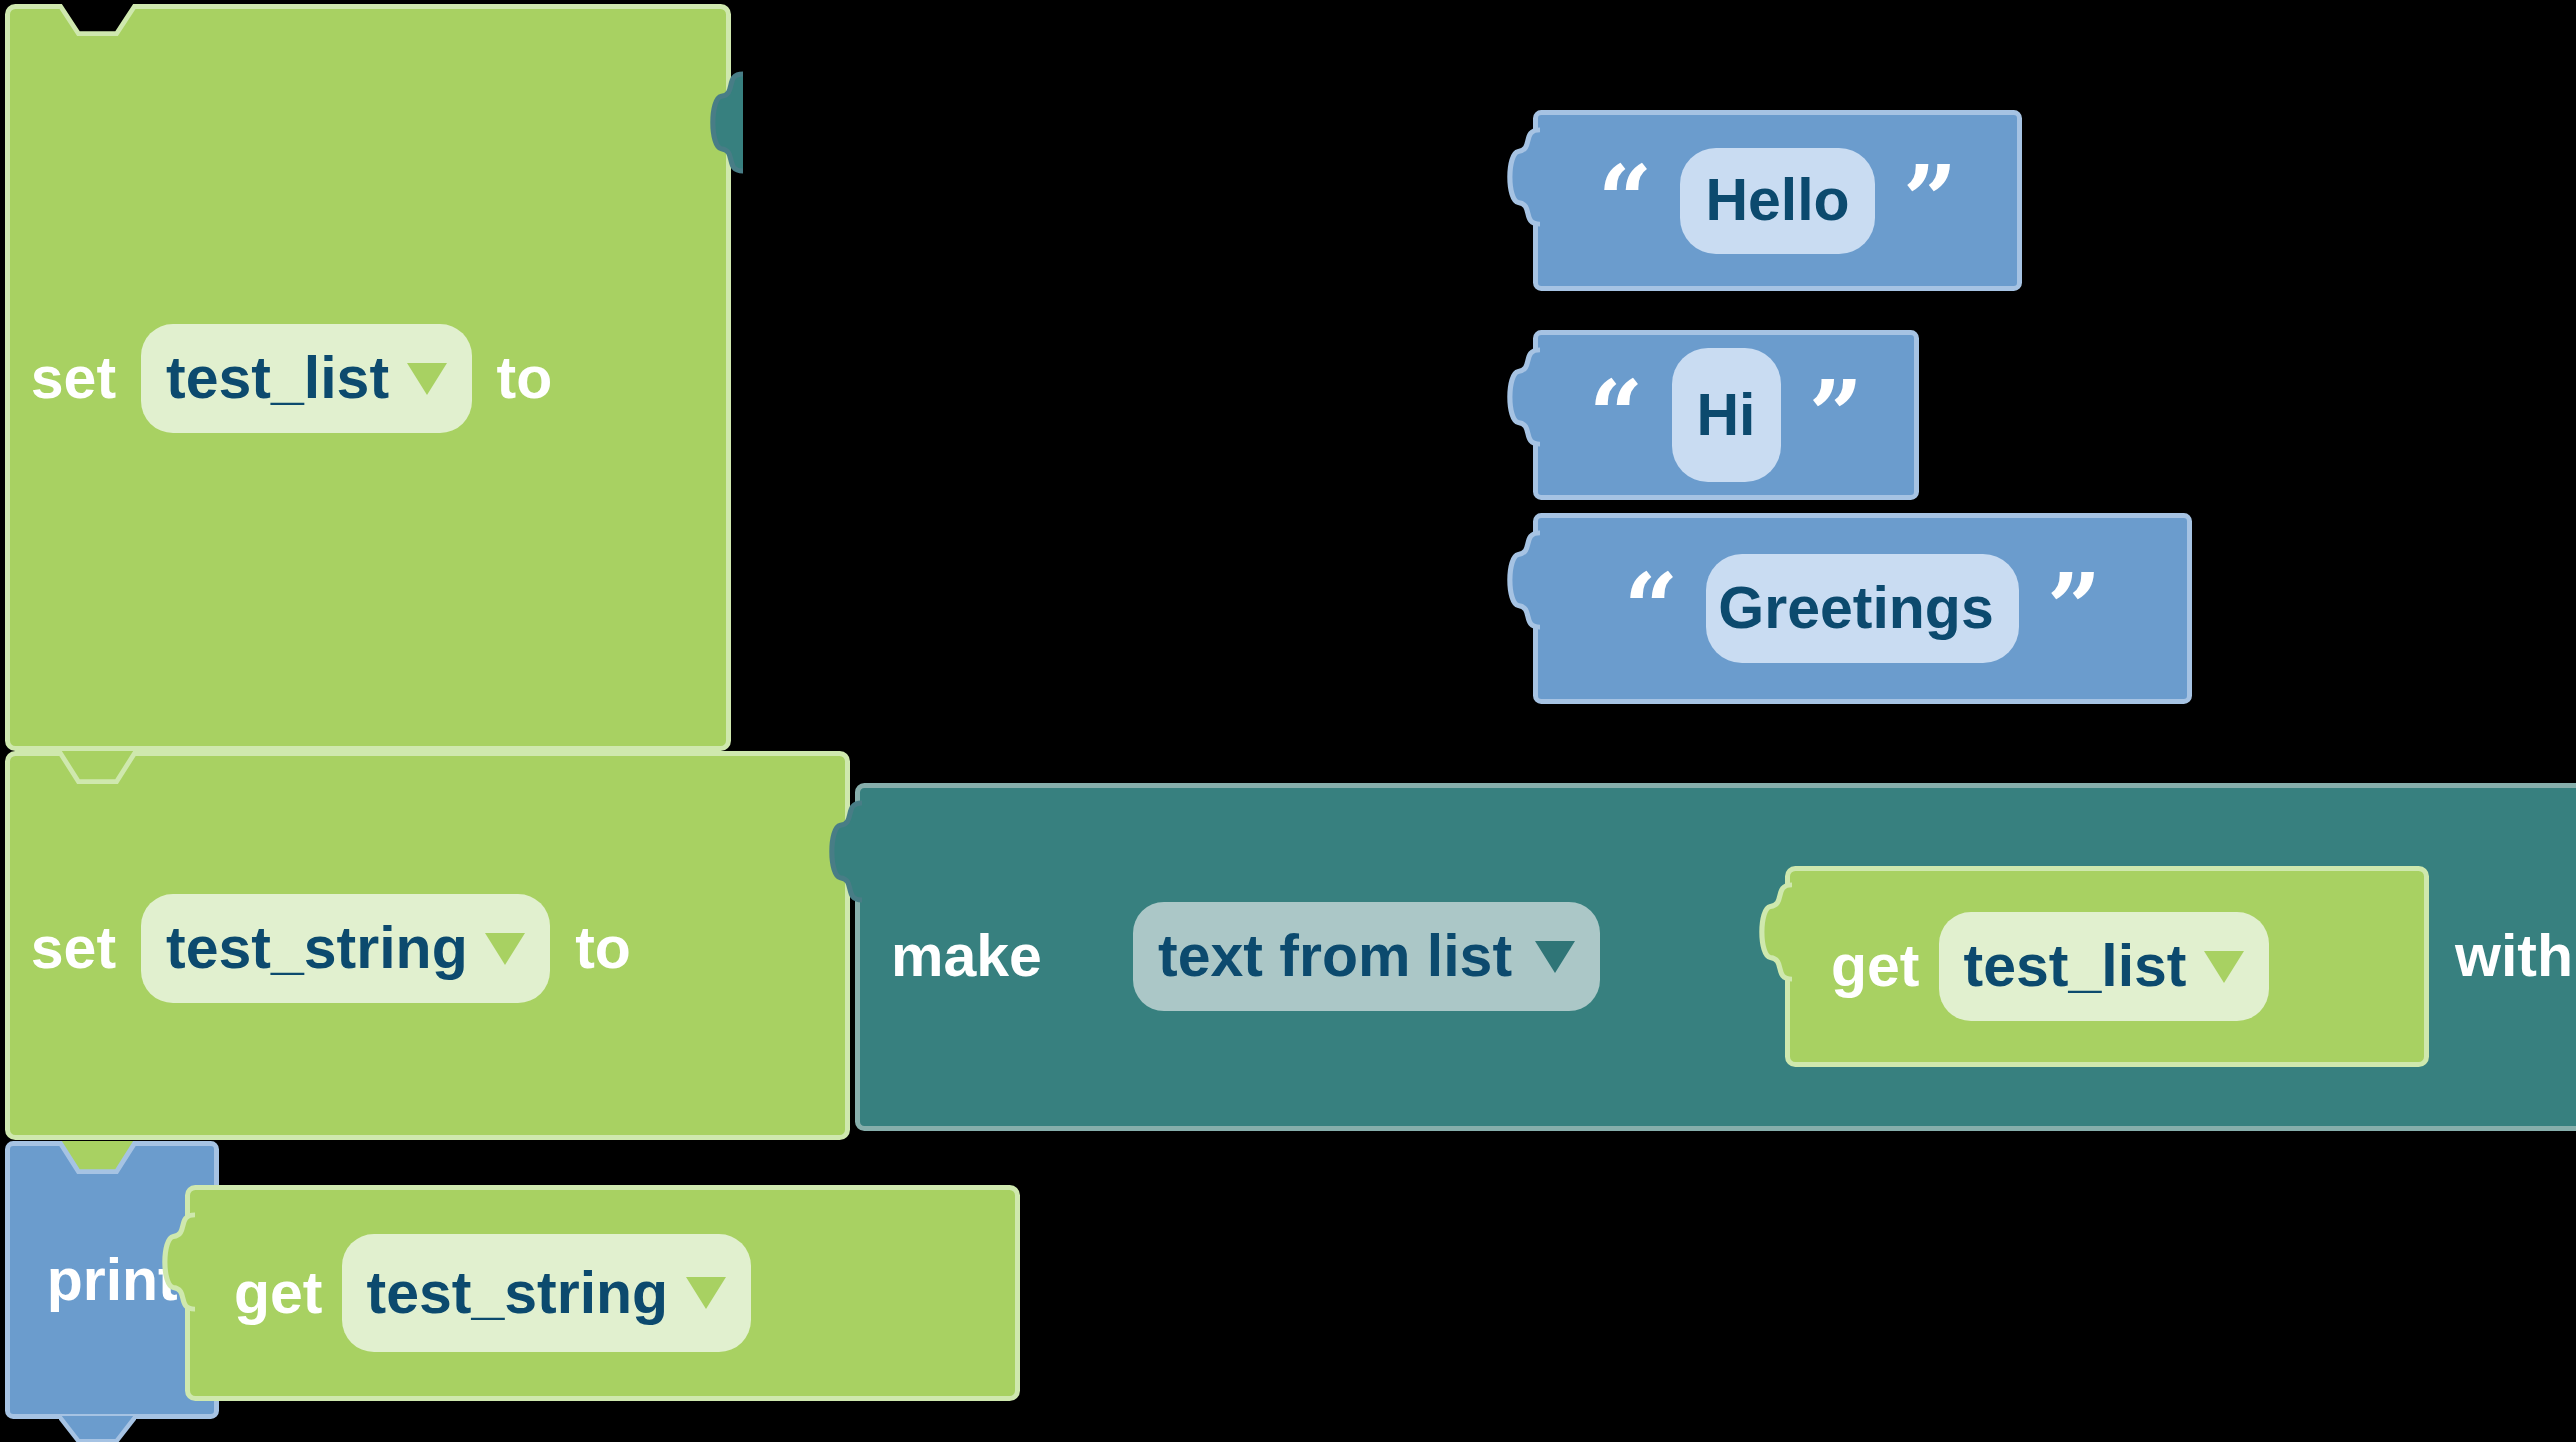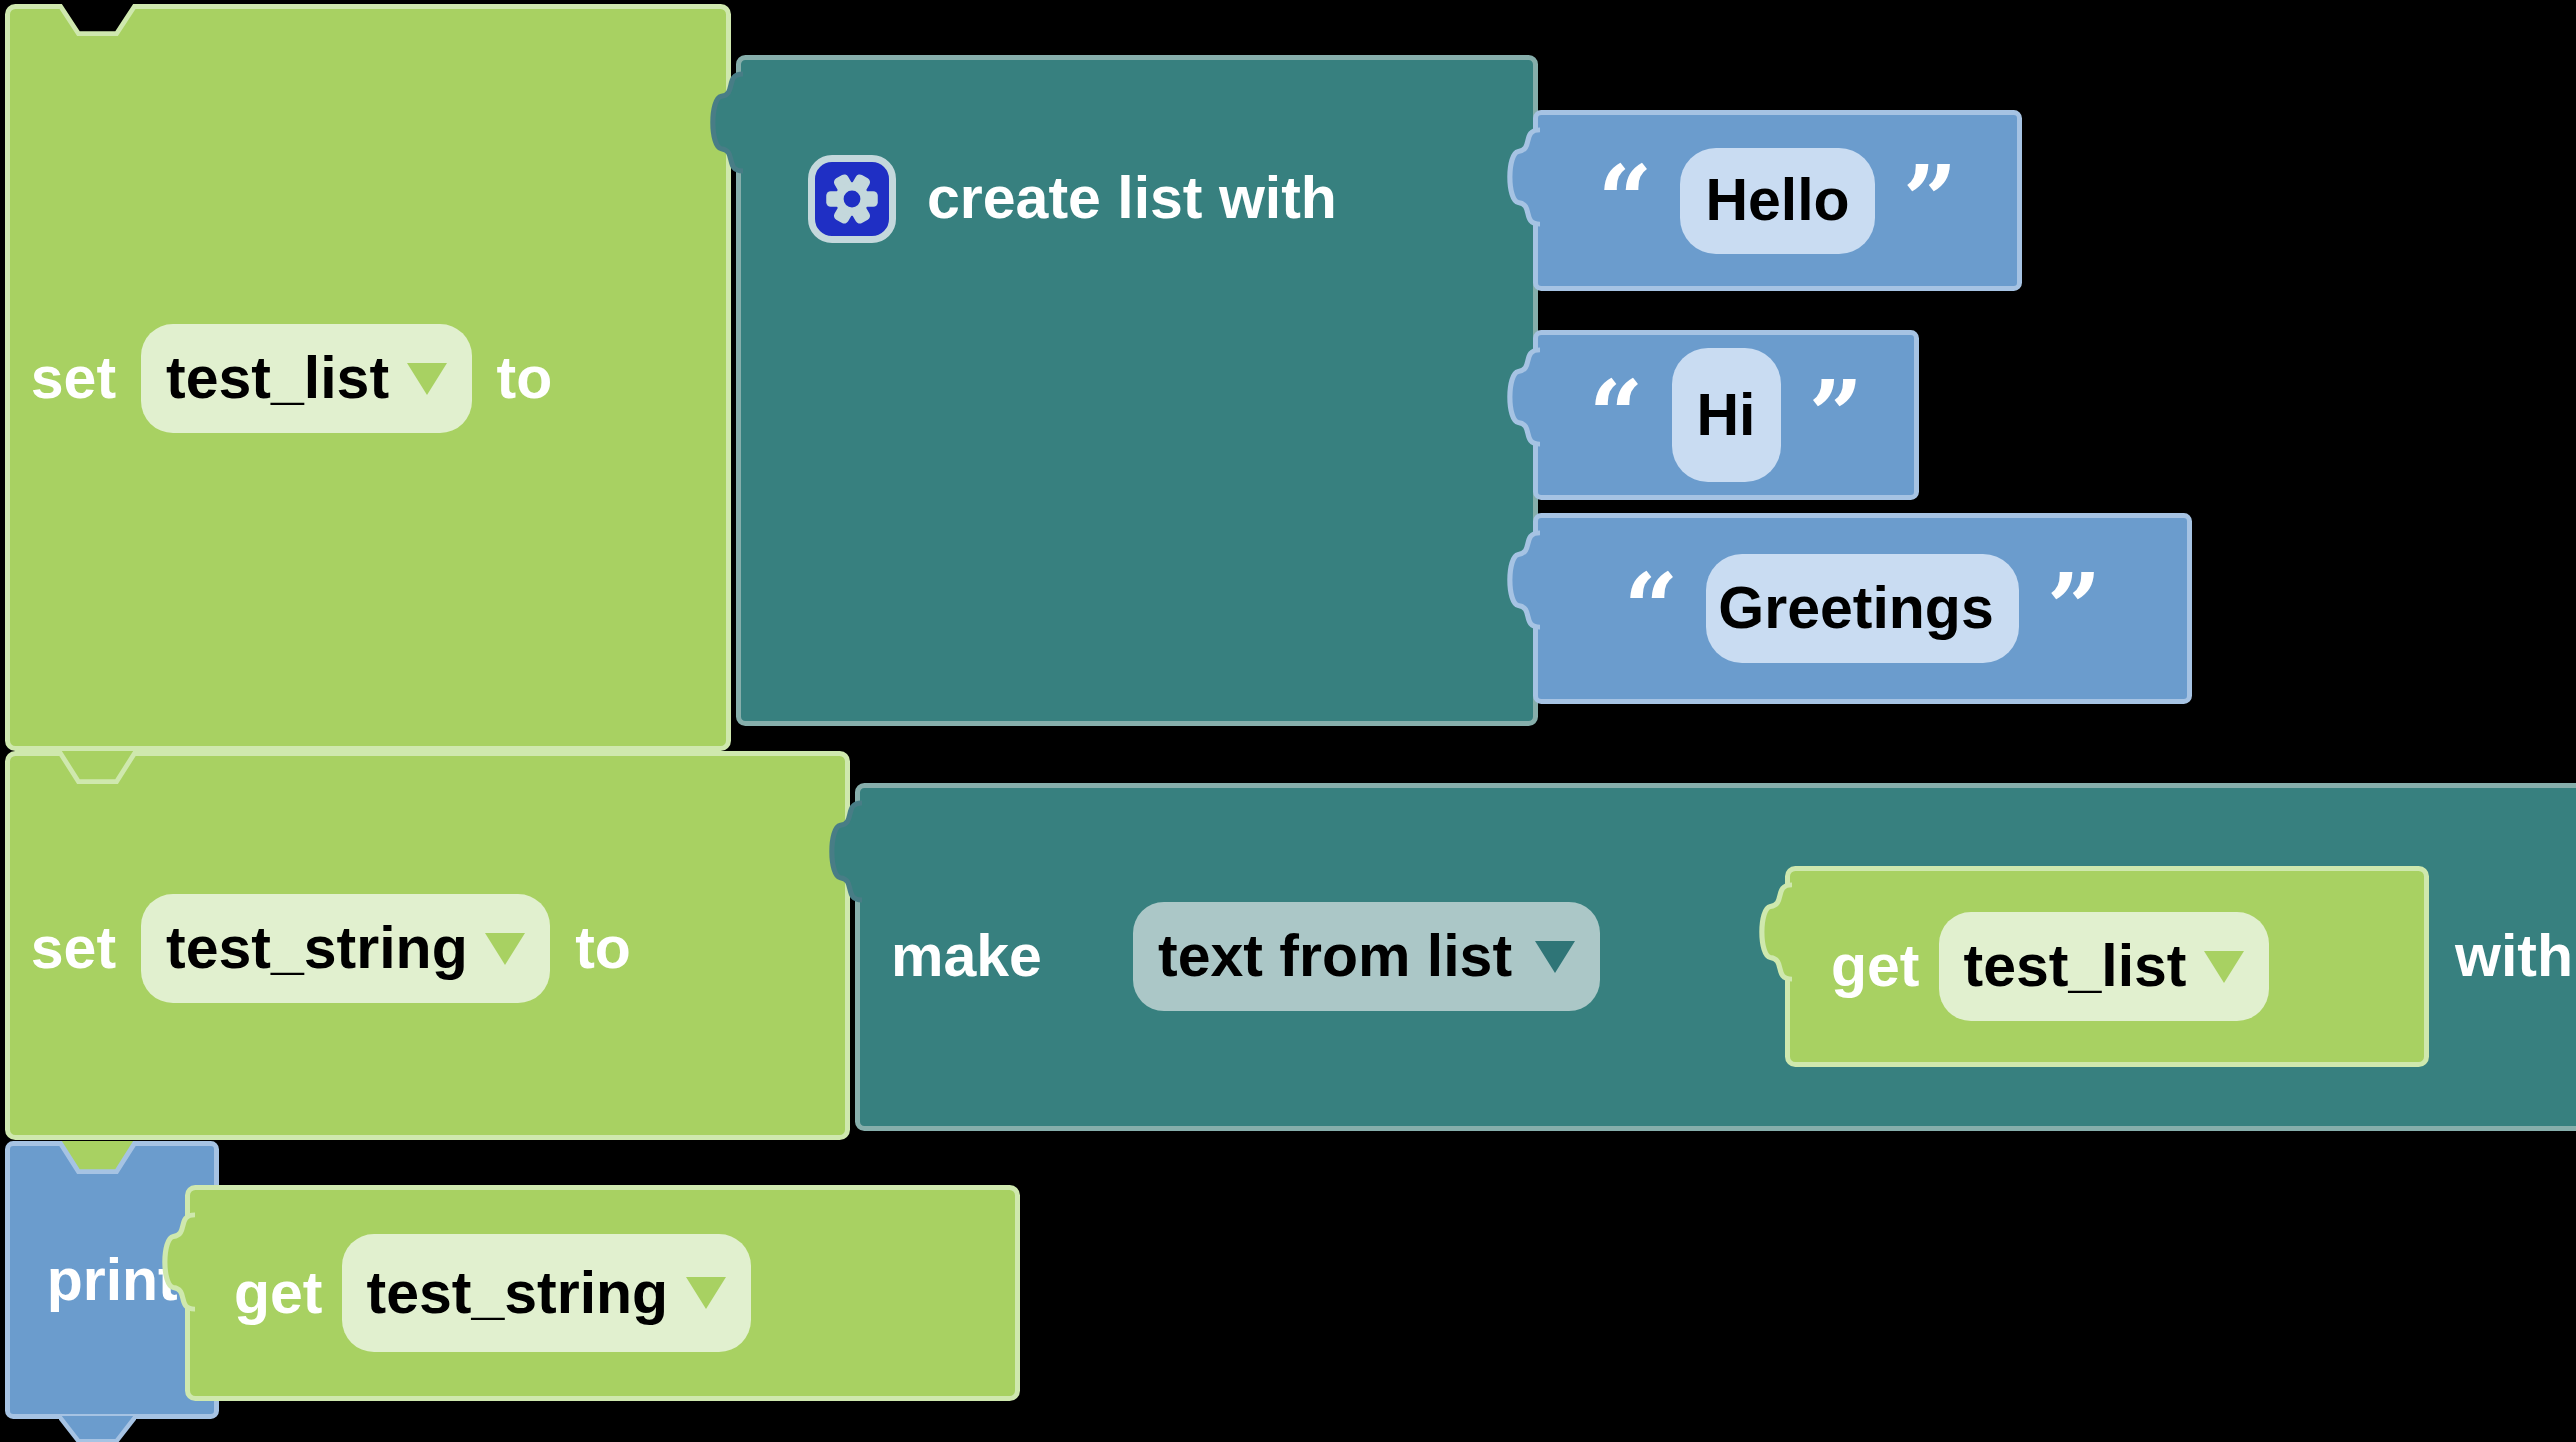--- a/index.html
+++ b/index.html
@@ -14,21 +14,21 @@
   .lbl { color:#fff; font-size:59px; line-height:1; white-space:nowrap; }
   .vrow { position:absolute; display:flex; align-items:center; height:109px; gap:25px; }
   .abs  { position:absolute; display:flex; align-items:center; height:109px; }
   .field {
     display:flex; align-items:center; gap:17.5px; height:109px; padding:0 25px;
     border-radius:32px; box-sizing:border-box;
   }
   .green-field { background:var(--green_field); }
   .teal-field  { background:var(--teal_field); }
   .blue-field  { background:var(--blue_field); border-radius:36px; }
-  .ftext { color:#000000; font-size:59px; line-height:1; white-space:nowrap; }
+  .ftext { color:#0c4a6e; font-size:59px; line-height:1; white-space:nowrap; }
   .arrow { width:0; height:0; border-left:20.6px solid transparent; border-right:20.6px solid transparent; border-top:32px solid; }
   .arrow-green { border-top-color:var(--green); }
   .arrow-teal  { border-top-color:var(--teal_dark); }
   .quote { font-family:"DejaVu Serif", serif; font-size:95px; color:#fff; line-height:1; }
   .flexcenter { display:flex; align-items:center; justify-content:center; gap:28px; }
   .flexleft   { display:flex; align-items:center; gap:19px; }
   .conn { position:absolute; }
   .tab-fill-teal  { fill:var(--teal);  stroke:none; }
   .tab-line-teal  { fill:none; stroke:var(--teal_outline); stroke-width:10; }
   .tab-fill-green { fill:var(--green); stroke:none; }
@@ -50,36 +50,20 @@
     <div class="vrow" style="left:20.6px; top:315px;">
       <span class="lbl">set</span>
       <div class="field green-field">
         <span class="ftext">test_list</span>
         <span class="arrow arrow-green"></span>
       </div>
       <span class="lbl">to</span>
     </div>
   </div>
 
-  <div class="block teal-block" style="left:736px; top:55px; width:802px; height:671px;">
-    <div class="vrow" style="left:67px; top:84px; gap:31px;">
-      <div class="gear-badge">
-        <svg width="56" height="56" viewBox="-50 -50 100 100">
-          <g style="fill:var(--gear_fg)">
-            <rect x="-46" y="-14" width="92" height="28" rx="8"></rect>
-            <rect x="-46" y="-14" width="92" height="28" rx="8" transform="rotate(60)"></rect>
-            <rect x="-46" y="-14" width="92" height="28" rx="8" transform="rotate(120)"></rect>
-            <circle cx="0" cy="0" r="30"></circle>
-          </g>
-          <circle cx="0" cy="0" r="15" style="fill:var(--gear_bg)"></circle>
-        </svg>
-      </div>
-      <span class="lbl">create list with</span>
-    </div>
-  </div>
 
   <div class="block blue-block flexcenter" style="left:1533px; top:110px; width:489px; height:181px;">
     <span class="quote">“</span>
     <div class="field blue-field" style="height:106px;">
       <span class="ftext">Hello</span>
     </div>
     <span class="quote">”</span>
   </div>
 
   <div class="block blue-block flexcenter" style="left:1533px; top:330px; width:386px; height:170px;">

